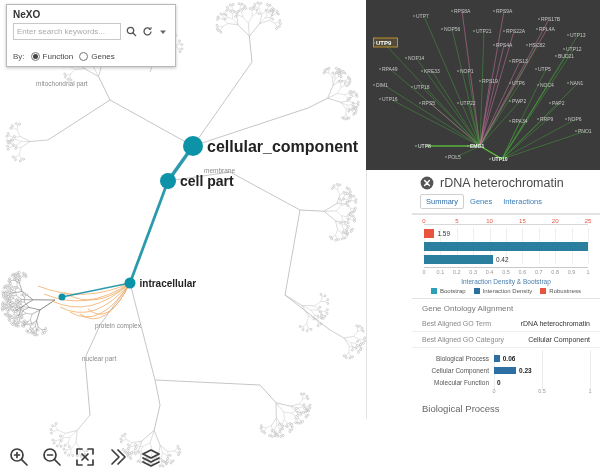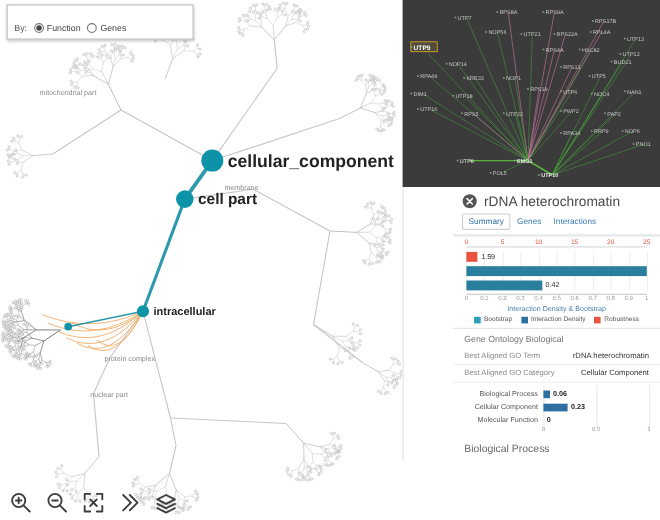--- a/index.html
+++ b/index.html
@@ -1717,20 +1717,41 @@
         <text x="180" y="185.9" font-size="14" fill="#222" font-weight="bold">cell part</text>
         <circle cx="130" cy="283" r="5.5" fill="#0c93a8"></circle>
         <text x="139.5" y="286.5" font-size="10" fill="#222" font-weight="bold">intracellular</text>
         <text x="36" y="86" font-size="6.5" fill="#8a8a8a">mitochondrial part</text>
         <text x="204" y="173" font-size="6.5" fill="#8a8a8a">membrane</text>
         <text x="95" y="328" font-size="6.5" fill="#8a8a8a">protein complex</text>
         <text x="82" y="361" font-size="6.5" fill="#8a8a8a">nuclear part</text>
       </svg>
 
     <div class="search-widget">
+      <div class="sw-title">NeXO</div>
+      <div class="sw-row">
+        <input type="text" placeholder="Enter search keywords..." style="">
+        <span class="sw-icon">
+          <svg width="11" height="11" viewBox="0 0 11 11" stroke="#555" fill="none" stroke-width="1.3">
+            <circle cx="4.5" cy="4.5" r="3.2"></circle>
+              <line x1="7" y1="7" x2="10" y2="10"></line>
+            </svg>
+        </span>
+        <span class="sw-icon">
+          <svg width="11" height="11" viewBox="0 0 11 11" stroke="#555" fill="none" stroke-width="1.3">
+            <path d="M9 5.5a3.5 3.5 0 1 1-1-2.5"></path>
+              <path d="M9 1v2.3H6.7" stroke-width="1"></path>
+            </svg>
+        </span>
+        <span class="sw-icon">
+          <svg width="8" height="8" viewBox="0 0 8 8" fill="#666">
+              <path d="M1 2.5h6L4 6z"></path>
+            </svg>
+        </span>
+      </div>
       <div class="sw-row by-row">
         <span>By:</span>
         <label class="radio">
           <span class="rb sel"></span>
           <span>Function</span>
         </label>
         <label class="radio">
           <span class="rb"></span>
           <span>Genes</span>
         </label>
@@ -1971,21 +1992,21 @@
             <i style="background: rgb(45, 111, 158);"></i>
             <span>Interaction Density</span>
           </div>
           <div>
             <i style="background: rgb(232, 84, 63);"></i>
             <span>Robustness</span>
           </div>
         </div>
       </div>
     <div class="hr"></div>
-    <div class="section-title">Gene Ontology Biological</div>
+    <div class="section-title">Gene Ontology Alignment</div>
     <div id="go-rows">
         <div class="go-row">
           <span class="k">Best Aligned GO Term</span>
           <span class="v">rDNA heterochromatin</span>
         </div>
         <div class="go-row">
           <span class="k">Best Aligned GO Category</span>
           <span class="v">Cellular Component</span>
         </div>
       </div>

